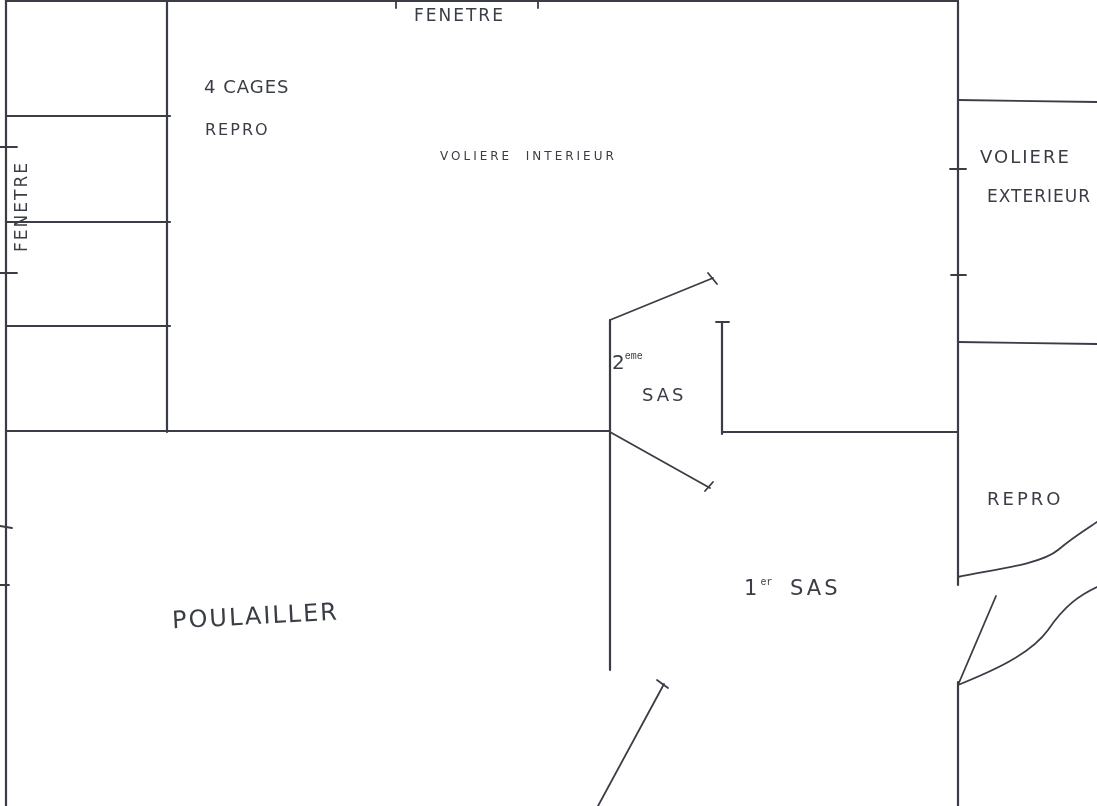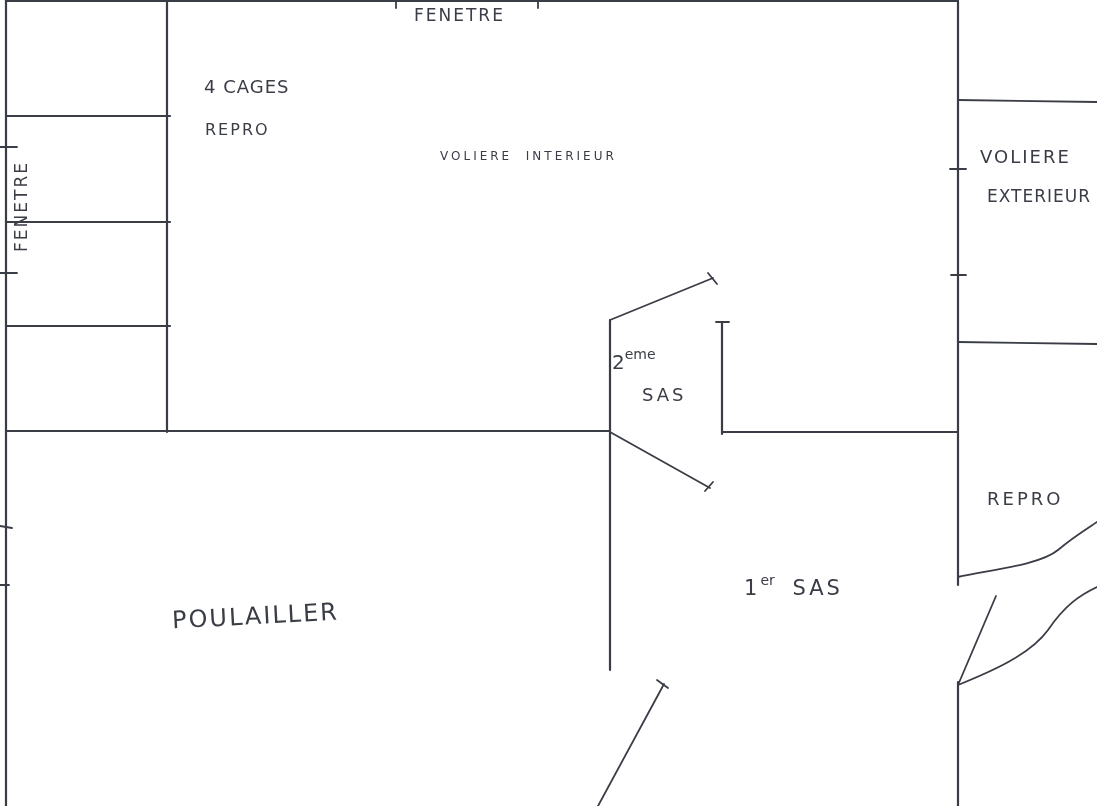--- a/index.html
+++ b/index.html
@@ -2,21 +2,21 @@
 <html><head>
 <meta charset="utf-8">
 <style>
   html, body { margin: 0; padding: 0; background: #ffffff; }
   body { width: 1097px; height: 806px; position: relative; overflow: hidden; }
   #plan { position: absolute; left: 0; top: 0; width: 1097px; height: 806px; }
   .wall { stroke: #3a3d46; stroke-width: 2.2; fill: none; stroke-linecap: round; }
   .thin { stroke: #3a3d46; stroke-width: 1.8; fill: none; stroke-linecap: round; }
   .lbl { position: absolute; font-family: "DejaVu Sans", sans-serif; color: #3a3d46;
          letter-spacing: 3px; white-space: nowrap; line-height: 1; }
-  .sup { font-size: 14px; position: relative; top: -10px; letter-spacing: 0; }
+  .sup { font-size: 10px; position: relative; top: -10px; letter-spacing: 0; font-family: Liberation Mono, monospace; }
 </style>
 </head>
 <body>
 
 <svg id="plan" viewBox="0 0 1097 806" xmlns="http://www.w3.org/2000/svg">
 
   <g>
     <line class="wall" x1="6" y1="0" x2="6" y2="806"></line>
     <line class="wall" x1="6" y1="1" x2="958" y2="1"></line>
     <line class="wall" x1="958" y1="1" x2="958" y2="432"></line>

